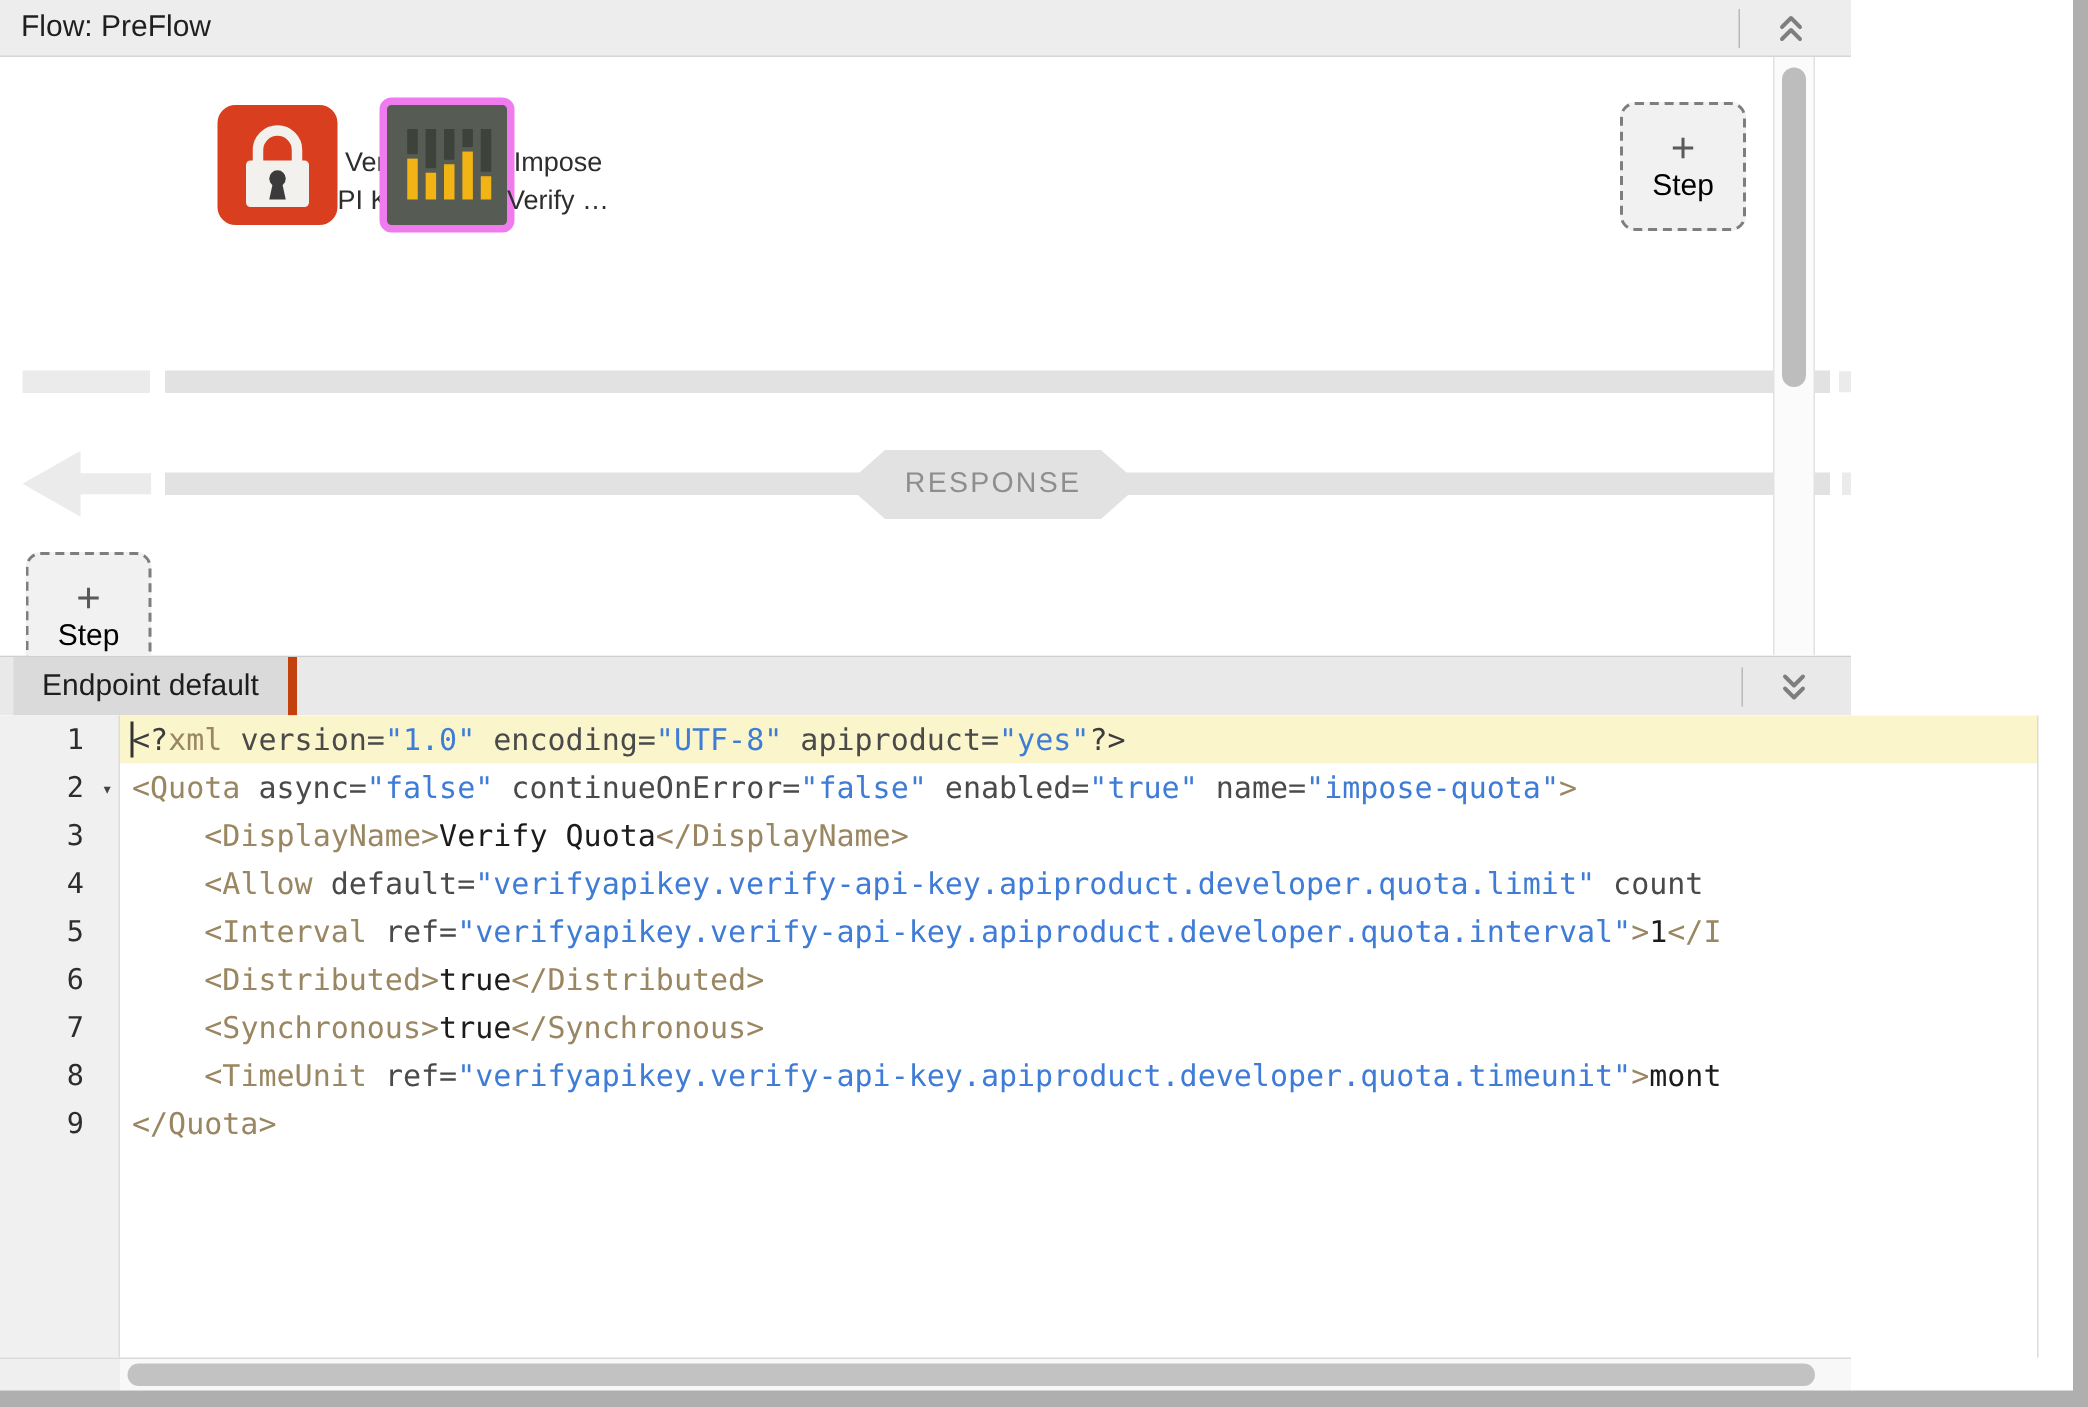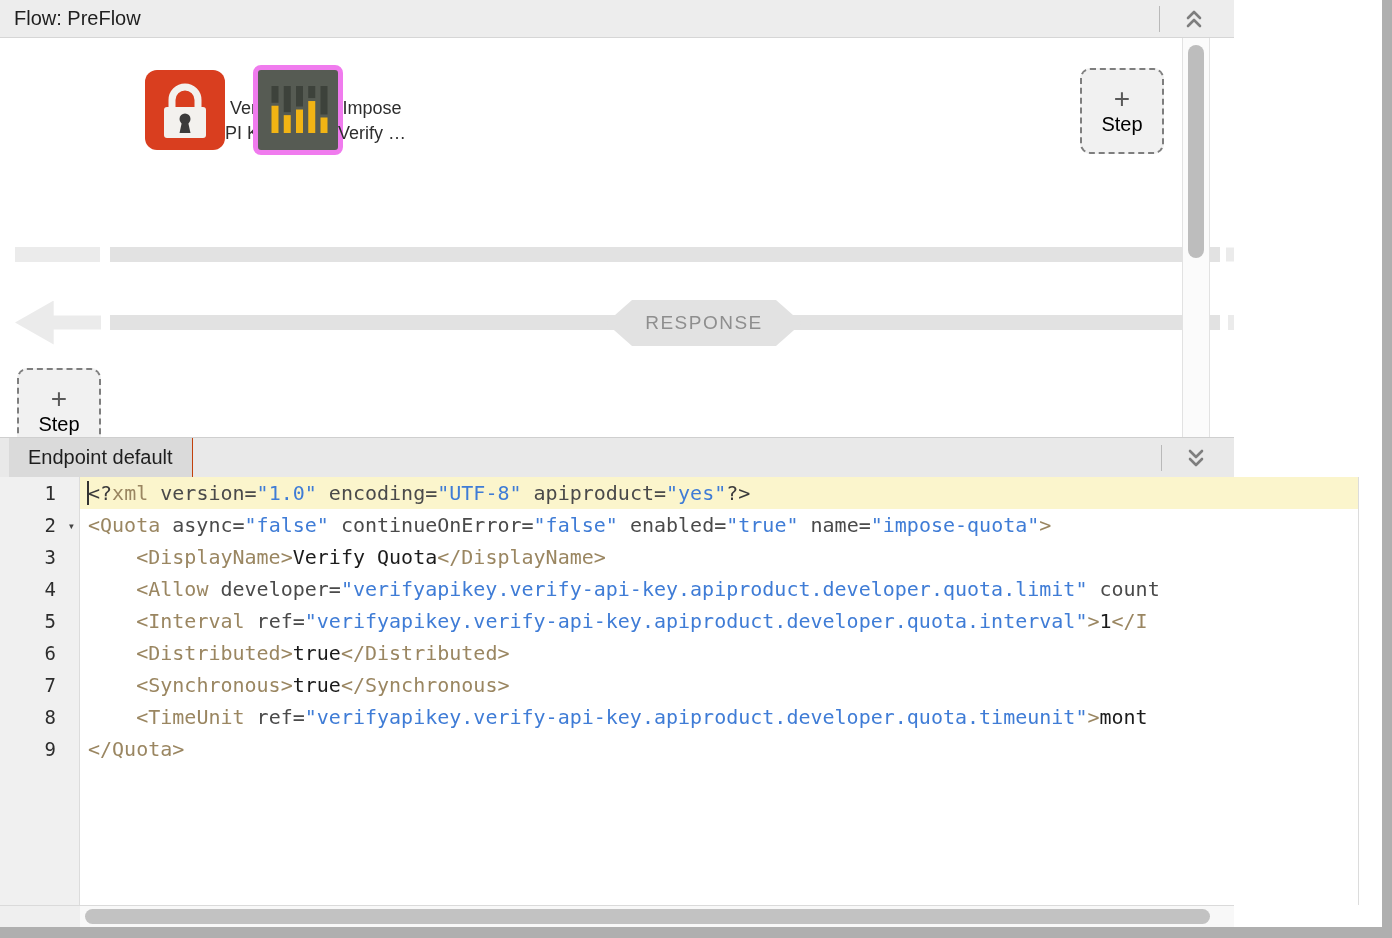--- a/index.html
+++ b/index.html
@@ -35,21 +35,21 @@
 .farrow{position:absolute;width:86px;height:44px;background:#EBEBEB}
 .arrow-right{clip-path:polygon(0 34%,55% 34%,55% 0,100% 50%,55% 100%,55% 66%,0 66%)}
 .arrow-left{clip-path:polygon(100% 34%,45% 34%,45% 0,0 50%,45% 100%,45% 66%,100% 66%)}
 .badge{position:absolute;height:46px;background:#E2E2E2;color:#8E8E8E;font-size:19px;letter-spacing:1.5px;display:flex;align-items:center;justify-content:center;clip-path:polygon(26px 0,calc(100% - 26px) 0,100% 50%,calc(100% - 26px) 100%,26px 100%,0 50%)}
 
 .flow-scroll{position:absolute;right:24px;top:0;bottom:0;width:28px;background:#FBFBFB;border-left:1px solid #E2E2E2;border-right:1px solid #E2E2E2}
 .flow-scroll .thumb{position:absolute;left:5px;top:7px;width:16px;height:213px;border-radius:8px;background:#BDBDBD}
 
 
 .tab-bar{height:40px;background:#E9E9E9;border-top:1px solid #CFCFCF;display:flex;align-items:stretch;padding-left:9px}
-.tab{padding:0 19px;display:flex;align-items:center;font-size:20px;color:#1e1e1e;background:#DADADA;border-right:1px solid #c2410c;cursor:pointer;white-space:nowrap}
+.tab{padding:0 19px;display:flex;align-items:center;font-size:20px;color:#1e1e1e;background:#DADADA;border-right:6px solid #c2410c;cursor:pointer;white-space:nowrap}
 .tab.active{background:#FFFFFF}
 .tabbar-controls{margin-left:auto;display:flex;align-items:center;padding-right:16px;gap:12px;height:100%}
 
 
 .editor{position:relative;height:428px;background:#fff;cursor:text}
 .gutter-bg{position:absolute;left:0;top:0;bottom:0;width:80px;background:#F0F0F0;border-right:1px solid #DCDCDC}
 .editor-edge{position:absolute;left:1358px;top:0;bottom:0;width:1px;background:#DCDCDC}
 .code-line{position:relative;display:flex;height:32px;font-family:"DejaVu Sans Mono",monospace;font-size:20px;line-height:32px}
 .gutter-cell{width:80px;flex:none;position:relative;color:#2d2d2d;text-align:right;padding-right:24px;font-size:19px}
 .fold{position:absolute;right:5px;top:1px;font-size:12px;color:#444;cursor:pointer}
@@ -130,21 +130,21 @@
         <span class="plus">+</span>
         <span class="step-label">Step</span>
       </button>
 
       <div class="fstub" style="left:15px;top:209px;width:85px"></div>
       <div class="fbar" style="left:110px;top:209px;width:1110px"></div>
       <div class="farrow arrow-right" style="left:1226px;top:194.5px"></div>
 
       <div class="farrow arrow-left" style="left:15px;top:262.5px"></div>
       <div class="fbar" style="left:110px;top:277px;width:1110px"></div>
-      <div class="badge" style="left:606px;top:262px;width:196px">RESPONSE</div>
+      <div class="badge" style="left:564px;top:262px;width:196px">RESPONSE</div>
       <div class="fstub" style="left:1228px;top:277px;width:84px"></div>
 
       <button class="step-btn step-bottom">
         <span class="plus">+</span>
         <span class="step-label">Step</span>
       </button>
 
       <div class="flow-scroll">
         <div class="thumb"></div>
       </div>
@@ -176,21 +176,21 @@
           <div class="code-line">
             <div class="gutter-cell">2<span class="fold">▾</span></div>
             <div class="code-text"><span class="tk-t">&lt;Quota</span><span class="tk-a"> async=</span><span class="tk-s">"false"</span><span class="tk-a"> continueOnError=</span><span class="tk-s">"false"</span><span class="tk-a"> enabled=</span><span class="tk-s">"true"</span><span class="tk-a"> name=</span><span class="tk-s">"impose-quota"</span><span class="tk-t">&gt;</span></div>
           </div>
           <div class="code-line">
             <div class="gutter-cell">3</div>
             <div class="code-text"><span class="tk-x">    </span><span class="tk-t">&lt;DisplayName&gt;</span><span class="tk-x">Verify Quota</span><span class="tk-t">&lt;/DisplayName&gt;</span></div>
           </div>
           <div class="code-line">
             <div class="gutter-cell">4</div>
-            <div class="code-text"><span class="tk-x">    </span><span class="tk-t">&lt;Allow</span><span class="tk-a"> developer=</span><span class="tk-s">"verifyapikey.verify-api-key.apiproduct.developer.quota.limit"</span><span class="tk-a"> count</span></div>
+            <div class="code-text"><span class="tk-x">    </span><span class="tk-t">&lt;Allow</span><span class="tk-a"> default=</span><span class="tk-s">"verifyapikey.verify-api-key.apiproduct.developer.quota.limit"</span><span class="tk-a"> count</span></div>
           </div>
           <div class="code-line">
             <div class="gutter-cell">5</div>
             <div class="code-text"><span class="tk-x">    </span><span class="tk-t">&lt;Interval</span><span class="tk-a"> ref=</span><span class="tk-s">"verifyapikey.verify-api-key.apiproduct.developer.quota.interval"</span><span class="tk-t">&gt;</span><span class="tk-x">1</span><span class="tk-t">&lt;/I</span></div>
           </div>
           <div class="code-line">
             <div class="gutter-cell">6</div>
             <div class="code-text"><span class="tk-x">    </span><span class="tk-t">&lt;Distributed&gt;</span><span class="tk-x">true</span><span class="tk-t">&lt;/Distributed&gt;</span></div>
           </div>
           <div class="code-line">

